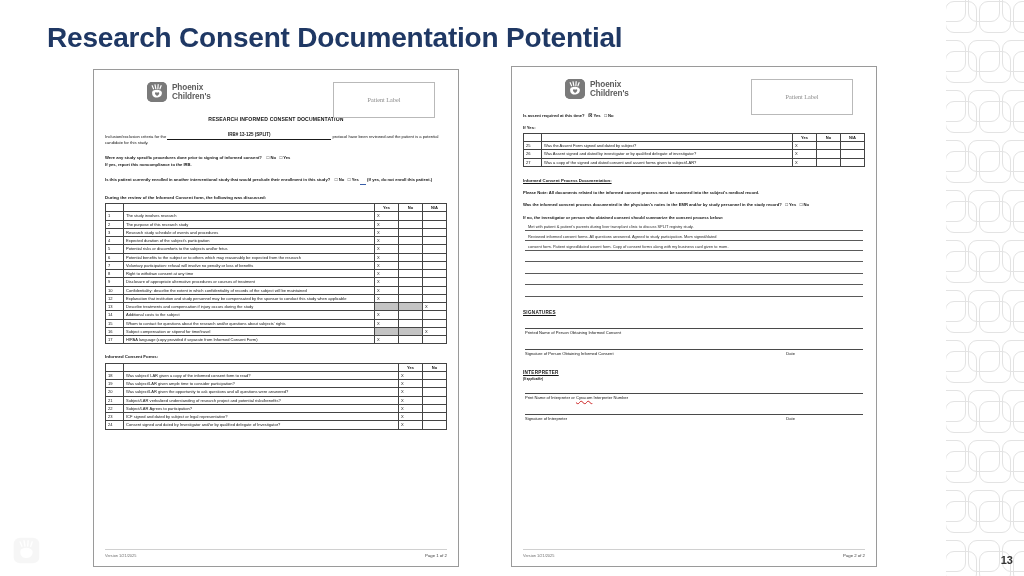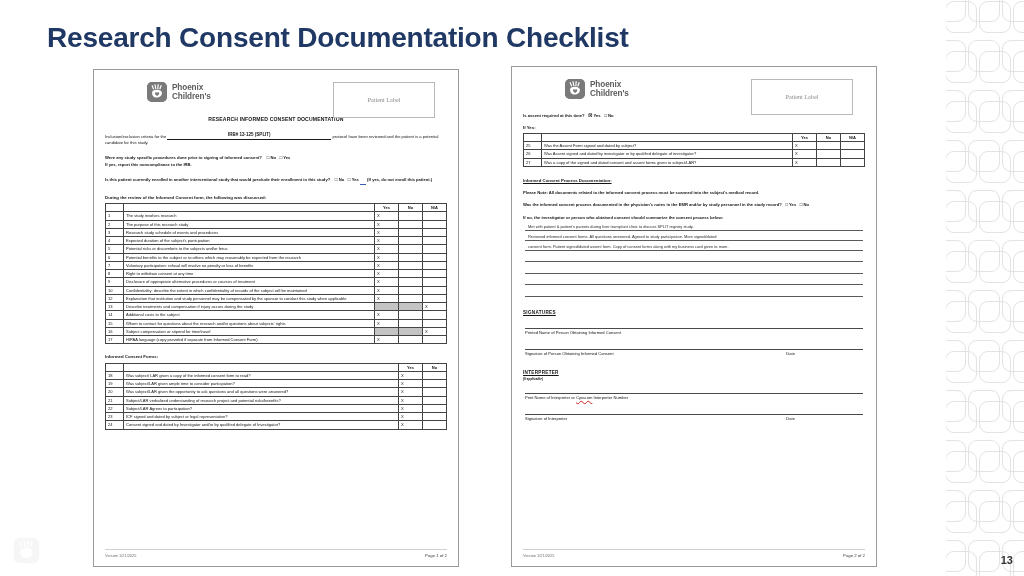--- a/index.html
+++ b/index.html
@@ -169,21 +169,21 @@
   <rect x="1" y="1" width="38" height="38" rx="9" fill="#efefef"></rect>
   <g fill="#ffffff">
     <rect x="11" y="6" width="2.2" height="9" rx="1.1" transform="rotate(-22 12 11)"></rect>
     <rect x="16" y="4.5" width="2.2" height="10" rx="1.1" transform="rotate(-10 17 10)"></rect>
     <rect x="21" y="4.5" width="2.2" height="10" rx="1.1" transform="rotate(4 22 10)"></rect>
     <rect x="26" y="6" width="2.2" height="9" rx="1.1" transform="rotate(18 27 11)"></rect>
     <path d="M12 18 q8 -4 15 0 q3 2 2 6 q-1 6 -8 7 q-8 1 -10 -6 q-1 -5 1 -7 z"></path>
   </g>
 </svg>
 
-<div id="slide-title">Research Consent Documentation Checklist</div>
+<div id="slide-title">Research Consent Documentation Potential</div>
 
 <div id="page-num">13</div>
 
 <div class="doc" id="doc-left">
 
   <div class="patient-label">
     <span>Patient Label</span>
   </div>
 
   <div class="logo-row">

